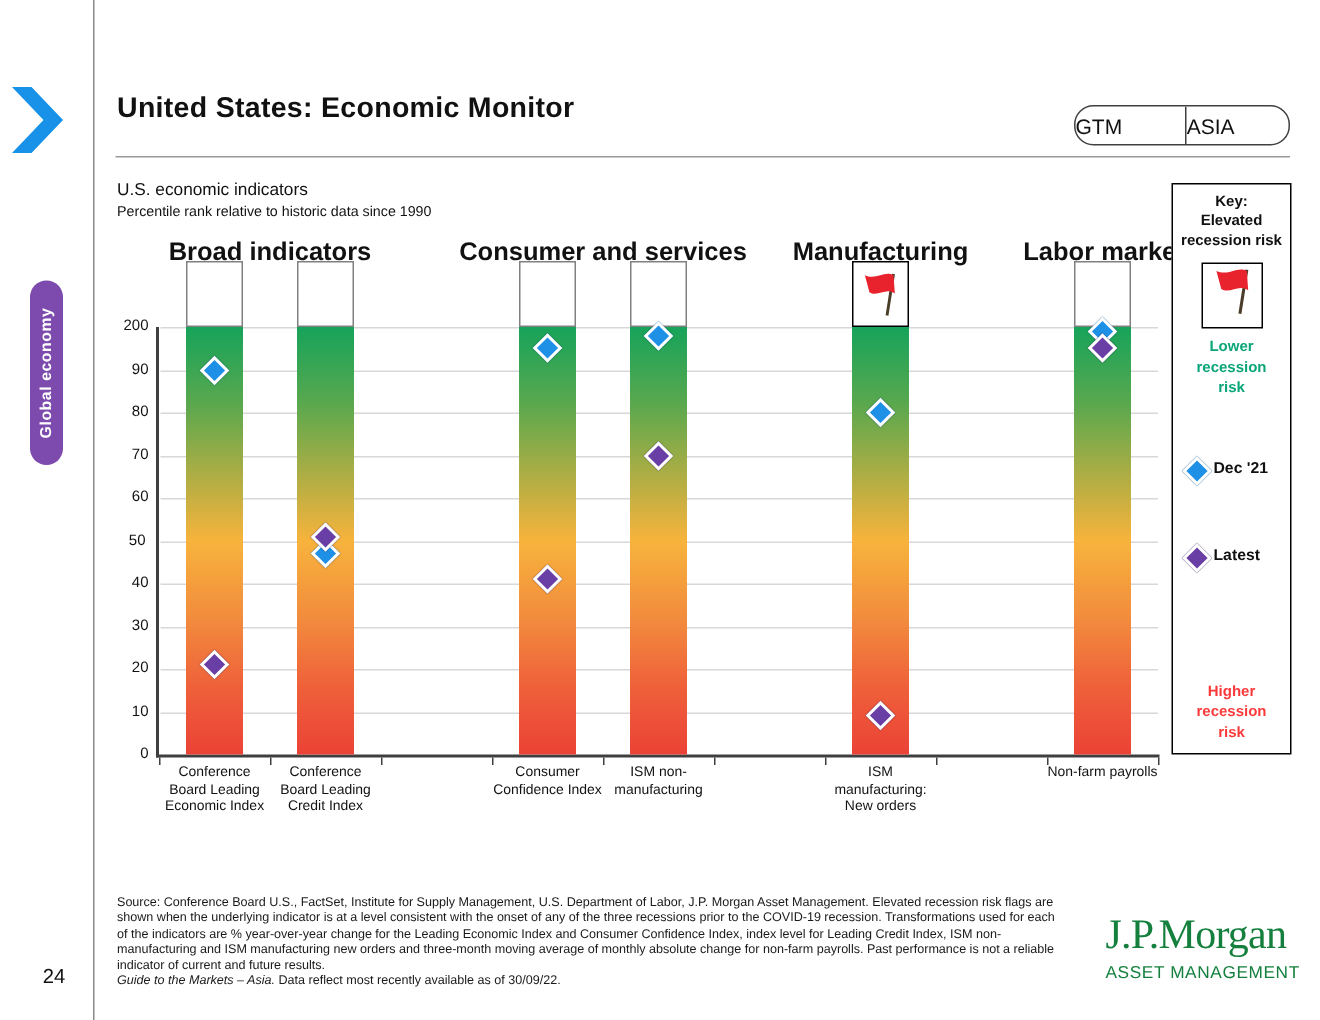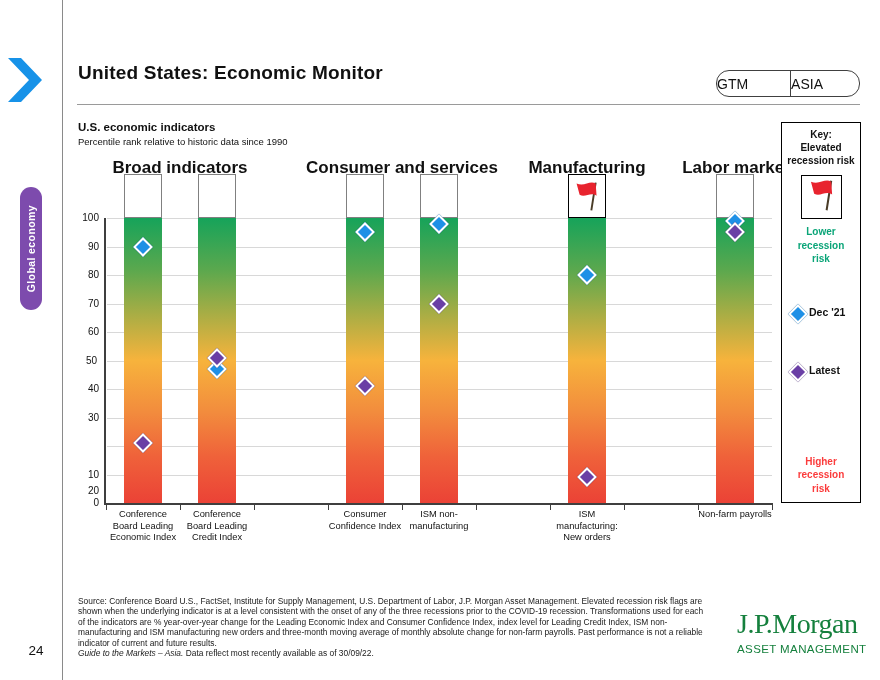--- a/index.html
+++ b/index.html
@@ -16,21 +16,21 @@
   #gtm-pill{left:716px;top:70px;width:142px;height:25px;border:1px solid #404040;border-radius:13px;
     display:flex;align-items:stretch;overflow:hidden;background:#fff;gap:42px;}
   .pill-seg{display:flex;align-items:center;justify-content:center;font-size:14px;color:#111;flex:1;}
   .pill-seg + .pill-seg{border-left:1px solid #404040;}
   
   #side-tab{left:20px;top:187px;width:22px;height:123px;background:#7d4bad;border-radius:11px;
     display:flex;align-items:center;justify-content:center;}
   #side-tab span{writing-mode:vertical-rl;transform:rotate(180deg);color:#fff;font-size:10.5px;
     font-weight:bold;letter-spacing:0.4px;white-space:nowrap;}
   
-  #chart-title{left:78px;top:121px;font-size:11.5px;font-weight:bold;}
+  #chart-title{left:78px;top:121px;font-size:11.5px;font-weight:normal;}
   #chart-subtitle{left:78px;top:136px;font-size:9.5px;}
   
   .gridline{position:absolute;height:1px;background:#d8d8d8;}
   .y-axis{position:absolute;width:2px;background:#3f3f3f;}
   .x-axis{position:absolute;height:2px;background:#3f3f3f;}
   .x-tick{position:absolute;width:1px;height:5px;background:#3f3f3f;}
   .ytick-label{position:absolute;width:26px;text-align:right;font-size:10px;color:#111;}
   .group-header{position:absolute;font-size:17px;font-weight:bold;white-space:nowrap;transform:translateX(-50%);}
   .bar{position:absolute;width:38px;
     background:linear-gradient(to bottom,#16a35a 0%,#5aa84e 18%,#a5ad45 33%,#f7b33c 50%,#f28c3d 68%,#ef613a 84%,#eb4236 100%);}
@@ -91,37 +91,37 @@
   </div>
 
   <div class="abs" id="chart-title">U.S. economic indicators</div>
   <div class="abs" id="chart-subtitle">Percentile rank relative to historic data since 1990</div>
 
   <div class="abs" id="plot-area" style="left:0;top:0;width:880px;height:680px;">
       <div class="ytick-label" style="left: 73px; top: 497px;">0</div>
       <div class="gridline" style="left: 107px; top: 474.5px; width: 665px;"></div>
       <div class="ytick-label" style="left: 73px; top: 468.5px;">10</div>
       <div class="gridline" style="left: 107px; top: 446px; width: 665px;"></div>
-      <div class="ytick-label" style="left: 73px; top: 440px; margin-top: 45px;">20</div>
+      <div class="ytick-label" style="left: 73px; top: 440px;">20</div>
       <div class="gridline" style="left: 107px; top: 417.5px; width: 665px;"></div>
       <div class="ytick-label" style="left: 73px; top: 411.5px;">30</div>
       <div class="gridline" style="left: 107px; top: 389px; width: 665px;"></div>
       <div class="ytick-label" style="left: 73px; top: 383px;">40</div>
       <div class="gridline" style="left: 107px; top: 360.5px; width: 665px;"></div>
       <div class="ytick-label" style="left: 71px; top: 354.5px;">50</div>
       <div class="gridline" style="left: 107px; top: 332px; width: 665px;"></div>
       <div class="ytick-label" style="left: 73px; top: 326px;">60</div>
       <div class="gridline" style="left: 107px; top: 303.5px; width: 665px;"></div>
       <div class="ytick-label" style="left: 73px; top: 297.5px;">70</div>
       <div class="gridline" style="left: 107px; top: 275px; width: 665px;"></div>
       <div class="ytick-label" style="left: 73px; top: 269px;">80</div>
       <div class="gridline" style="left: 107px; top: 246.5px; width: 665px;"></div>
       <div class="ytick-label" style="left: 73px; top: 240.5px;">90</div>
       <div class="gridline" style="left: 107px; top: 218px; width: 665px;"></div>
-      <div class="ytick-label" style="left: 73px; top: 212px;">100</div>
+      <div class="ytick-label" style="left: 73px; top: 212px;">200</div>
       <div class="y-axis" style="left: 104px; top: 218px; height: 287px;"></div>
       <div class="x-axis" style="left: 104px; top: 503px; width: 669px;"></div>
       <div class="x-tick" style="left: 106px; top: 505px;"></div>
       <div class="x-tick" style="left: 180px; top: 505px;"></div>
       <div class="x-tick" style="left: 254px; top: 505px;"></div>
       <div class="x-tick" style="left: 328px; top: 505px;"></div>
       <div class="x-tick" style="left: 402px; top: 505px;"></div>
       <div class="x-tick" style="left: 476px; top: 505px;"></div>
       <div class="x-tick" style="left: 550px; top: 505px;"></div>
       <div class="x-tick" style="left: 624px; top: 505px;"></div>

